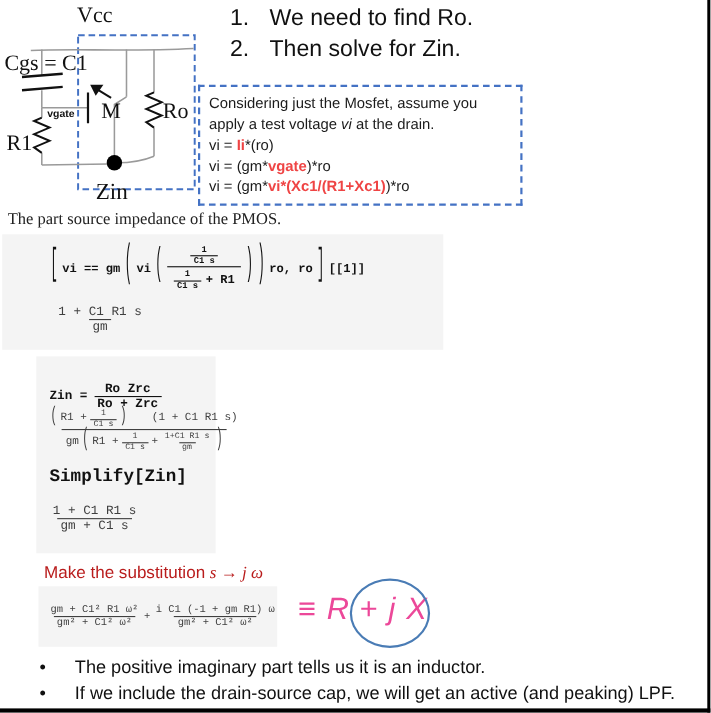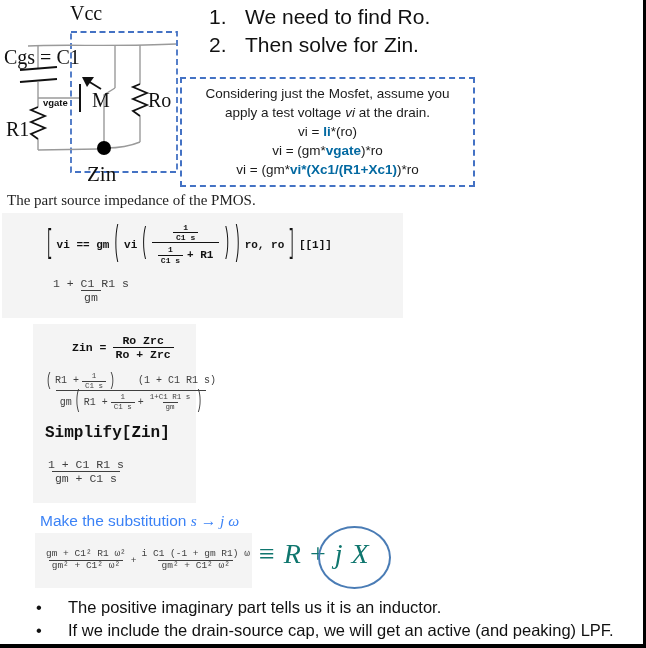--- a/index.html
+++ b/index.html
@@ -17,23 +17,23 @@
   .numlist .row { display:flex; }
   .numlist .n { width:36px; }
 
   
   .circuit { position:absolute; left:0; top:0; width:186px; height:194px; }
 
   
   .note {
     position:absolute; left:180px; top:77px; width:295px;
     border:2px dashed #4472c4; padding:5px 8px 6px 8px;
-    font-size:13.5px; line-height:19px; color:#1b1b1b;text-align:center;
+    font-size:13.5px; line-height:19px; color:#1b1b1b;
   }
-  .note .hl { color:#0369a1; font-weight:bold; }
+  .note .hl { color:#ef4444; font-weight:bold; }
   .note .it { font-style:italic; }
 
   .caption {
     position:absolute; left:7px; top:192px;
     font-family:"Liberation Serif", serif; font-size:15px; color:#222;
   }
 
   
   .mblock { position:absolute; background:#f4f4f4; }
   .mb1 { left:2px; top:213px; width:401px; height:105px; }
@@ -47,33 +47,33 @@
   .frac { display:inline-flex; flex-direction:column; align-items:center; line-height:1.15; }
   .frac .den { border-top:1px solid currentColor; }
   .frac .num, .frac .den { padding:0 3px; white-space:nowrap; text-align:center; }
 
   .sp { display:inline-block; font-weight:normal; line-height:1; transform-origin:center; }
 
   .m1-input { position:absolute; left:44px; top:10px; font-size:11px; gap:4px; }
   .m1-input .tiny { font-size:8px; }
   .m1-out { position:absolute; left:48px; top:64px; font-size:11.5px; }
 
-  .m2-zin { position:absolute; left:12px; top:10px; font-size:11.5px; gap:6px;margin-left:27px; }
+  .m2-zin { position:absolute; left:12px; top:23px; font-size:11.5px; gap:6px; }
   .m2-res { position:absolute; left:10px; top:48px; font-size:10px; }
   .m2-res .tiny { font-size:7.5px; }
   .m2-simplify { position:absolute; left:12px; top:100px; font-size:16px; }
   .m2-out { position:absolute; left:12px; top:134px; font-size:11.5px; }
 
   .mb3 .mrow { font-size:9.5px; gap:2px; }
 
-  .subst { position:absolute; left:40px; top:512px; font-size:15.5px; color:#3b82f6; }
+  .subst { position:absolute; left:40px; top:512px; font-size:15.5px; color:#b91c1c; }
   .subst .mathit { font-family:"Liberation Serif", serif; font-style:italic; }
 
-  .equiv { position:absolute; left:259px; top:538px; font-family:Liberation Serif, serif;
-           font-size:28px; color:#0f766e; letter-spacing:1px; }
+  .equiv { position:absolute; left:271px; top:538px; font-family:Liberation Sans, sans-serif;
+           font-size:28px; color:#ec4899; letter-spacing:1px; }
   .equiv .it { font-style:italic; }
   .jx-circle { position:absolute; left:318px; top:526px; width:73px; height:63px;
                border:2px solid #4a7cb5; border-radius:50%; }
 
   
   .bullets { position:absolute; left:36px; top:596px; font-size:16.5px; line-height:23px; color:#111; }
   .bullets .row { display:flex; }
   .bullets .b { width:32px; text-align:left; }
 </style>
 </head>

